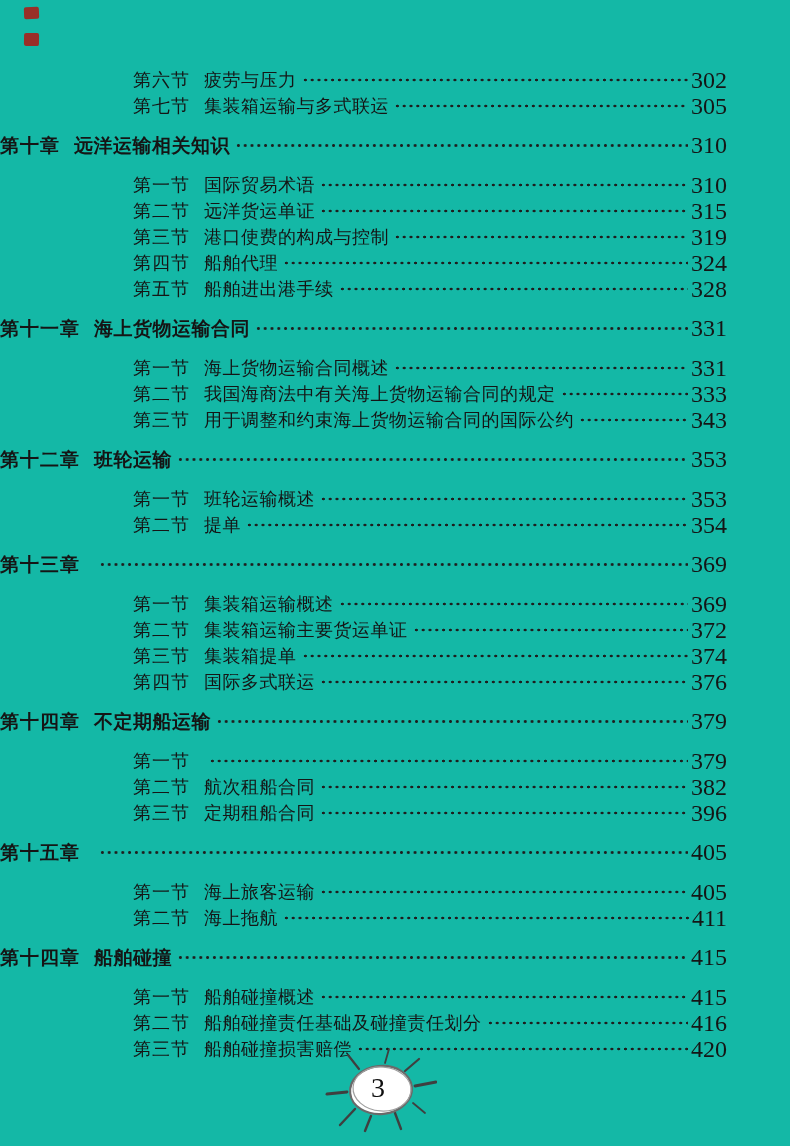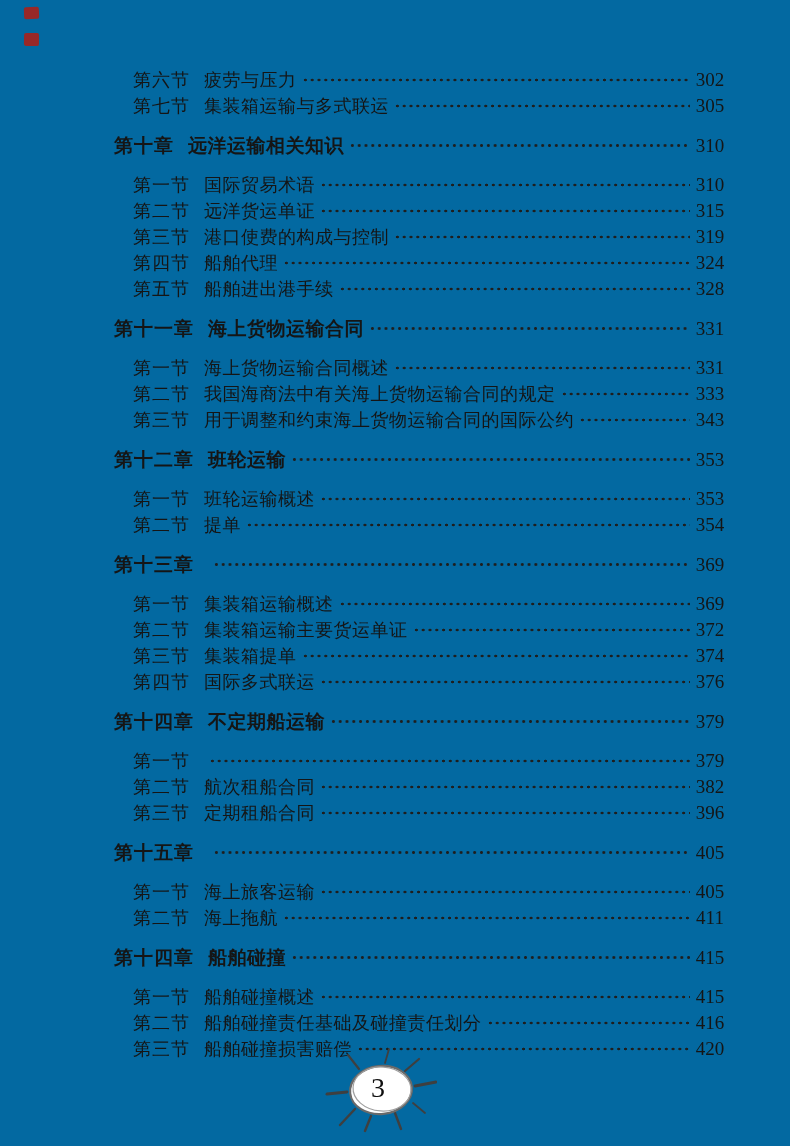--- a/index.html
+++ b/index.html
@@ -1,20 +1,20 @@
 <!DOCTYPE html>
 <html><head>
 <meta charset="utf-8">
 <style>
   html,body { margin:0; padding:0; background:#e8e8e8; }
   #page {
     position:relative;
     width:790px; height:1146px;
     margin:0 auto;
-    background:#0369a1;
+    background:#14b8a6;
     box-sizing:border-box;
     padding:67px 63px 0 0;
     overflow:hidden;
     color:#151515;
     font-family:"Liberation Serif","DejaVu Serif",serif;
   }
   .red-mark {
     position:absolute;
     width:15px; height:12px;
     background:#a5231d;
@@ -24,41 +24,40 @@
   #red-mark-1 { left:24px; top:7px;  transform:rotate(-2deg); }
   #red-mark-2 { left:24px; top:33px; height:13px; transform:rotate(1deg); }
 
   .row { display:flex; align-items:stretch; box-sizing:border-box; }
   .row.section {
     font-size:18px; line-height:26px;
     padding-left:133px;
   }
   .row.chapter {
     font-size:19px; line-height:27px;
-    padding-left:114px;
     margin:13px 0;
     font-weight:bold;
     font-family:"Liberation Sans","DejaVu Sans",sans-serif;
   }
   .label { white-space:nowrap; margin-right:14px; letter-spacing:1px; }
   .title { white-space:nowrap; letter-spacing:0.5px; }
   .dots {
     flex:1 1 auto;
     margin:0 3px 0 5px;
     background-image:radial-gradient(circle, #1e1e1e 1.25px, rgba(0,0,0,0) 1.6px);
     background-size:6.8px 100%;
     background-repeat:repeat-x;
     background-position:left 55%;
   }
   .pnum {
     font-family:"Liberation Serif","DejaVu Serif",serif;
     font-weight:normal;
-    font-size:19px;
+    font-size:24px;
     min-width:34px;
-    text-align:center;
+    text-align:left;
     white-space:nowrap;
   }
   #ornament {
     position:absolute;
     left:325px; top:1046px;
     width:112px; height:88px;
   }
   #ornament svg { display:block; }
   #ornament .num {
     position:absolute; left:0; top:0; width:112px; height:88px;

